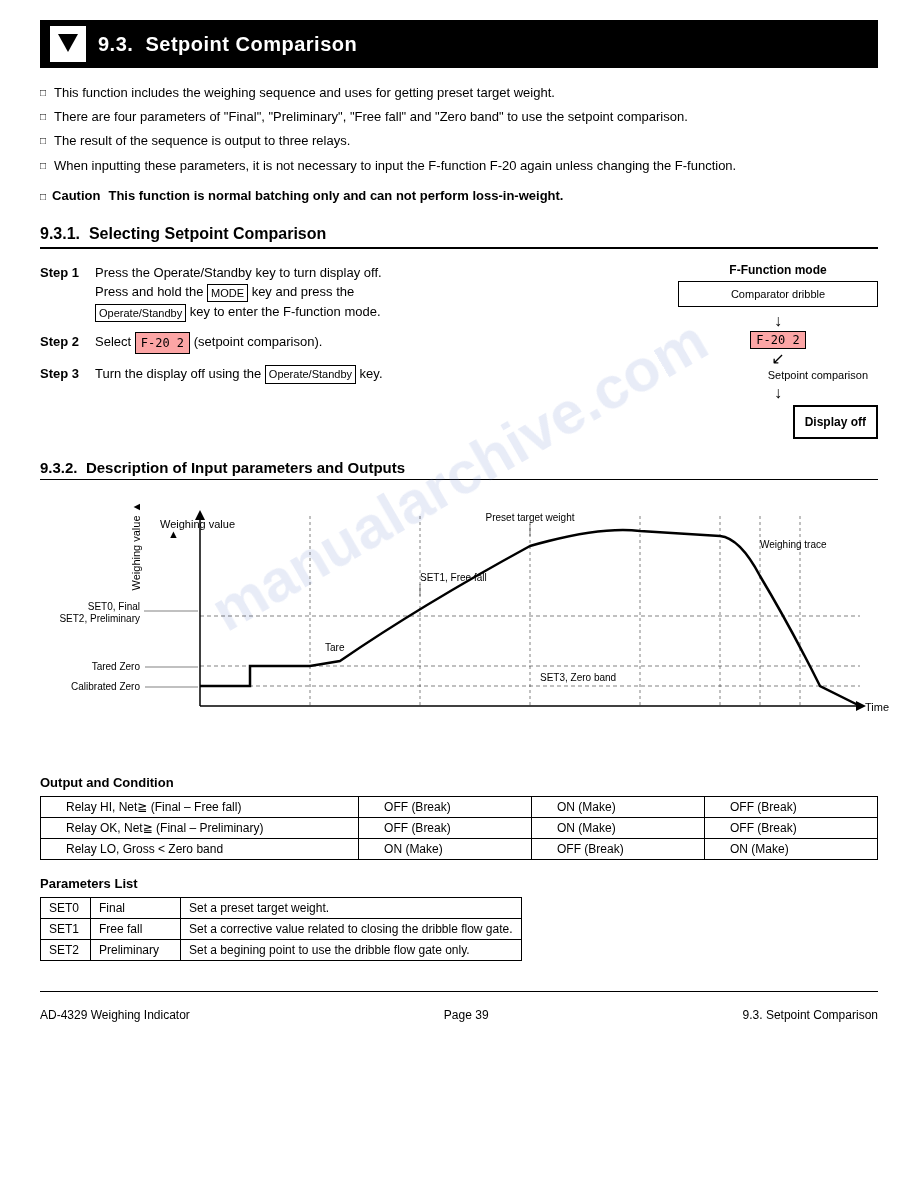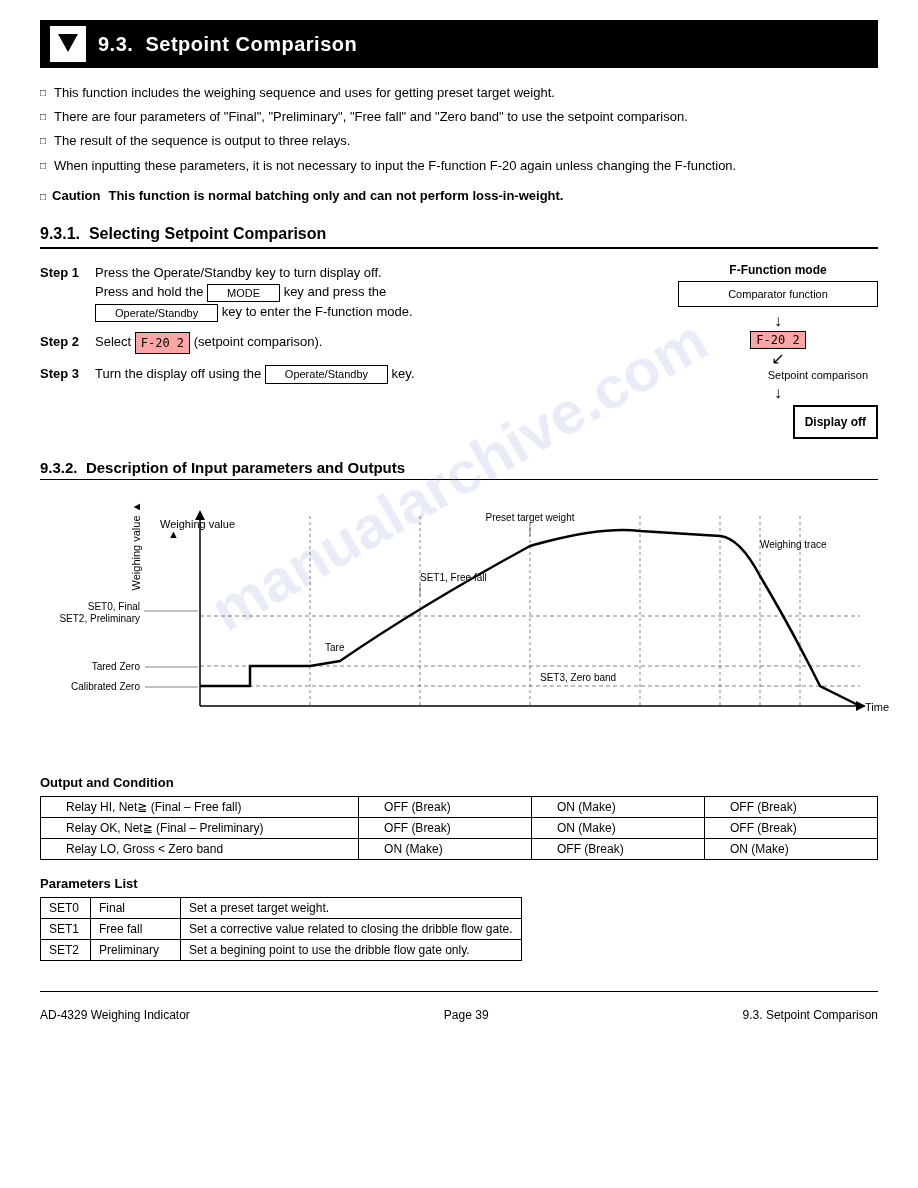--- a/index.html
+++ b/index.html
@@ -119,21 +119,21 @@
       font-weight: bold;
       min-width: 55px;
       flex-shrink: 0;
     }
     .step-content {
       flex: 1;
     }
     .key-box {
       display: inline-block;
       border: 1px solid #000;
-      padding: 0px 19px;
+      padding: 0px 3px;
       font-size: 11px;
       background: #fff;
       vertical-align: middle;
     }
     .value-box {
       display: inline-block;
       border: 1px solid #000;
       padding: 1px 5px;
       font-size: 12px;
       font-family: monospace;
@@ -301,21 +301,21 @@
     <div class="step-row">
       <span class="step-label">Step 3</span>
       <div class="step-content">
         <span>Turn the display off using the <span class="key-box">Operate/Standby</span> key.</span>
       </div>
     </div>
   </div>
 
   <div class="f-function-diagram">
     <div class="diagram-title">F-Function mode</div>
-    <div class="diagram-box">Comparator function</div>
+    <div class="diagram-box">Comparator dribble</div>
     <div class="diagram-arrow">↓</div>
     <div style="text-align:center; margin-bottom:2px;">
       <span class="value-box">F-20  2</span>
     </div>
     <div class="diagram-arrow">↙</div>
     <div style="font-size:11px; margin-bottom:4px; text-align:right; padding-right:10px;">Setpoint comparison</div>
     <div class="diagram-arrow">↓</div>
     <div style="text-align:right;">
       <span class="display-off-box">Display off</span>
     </div>

